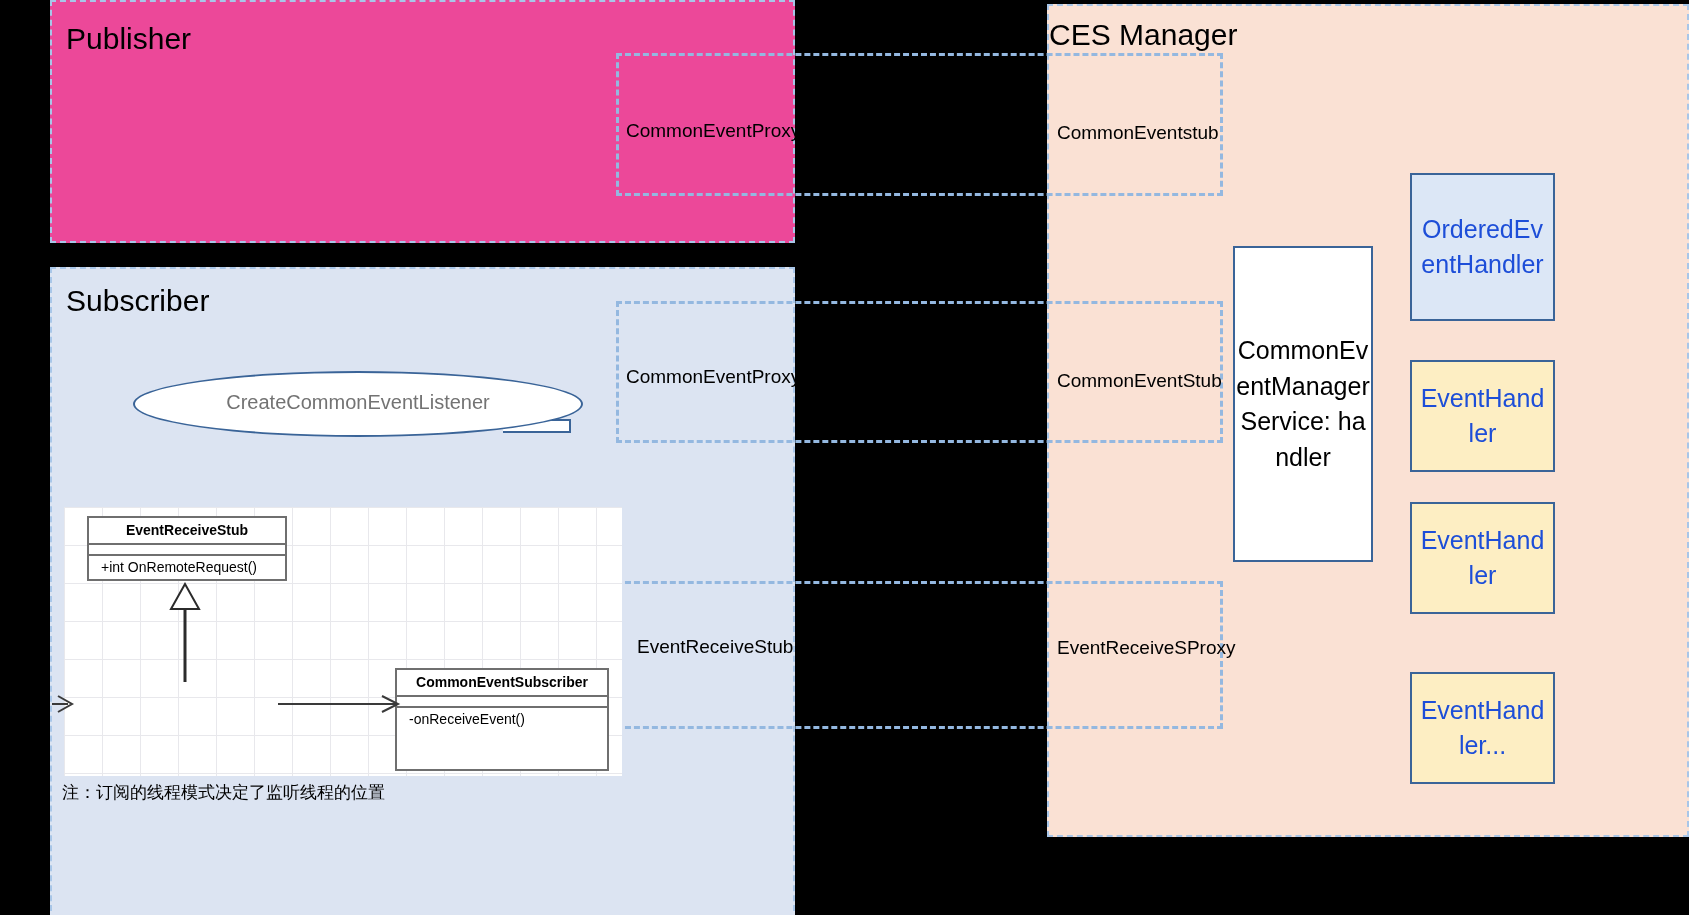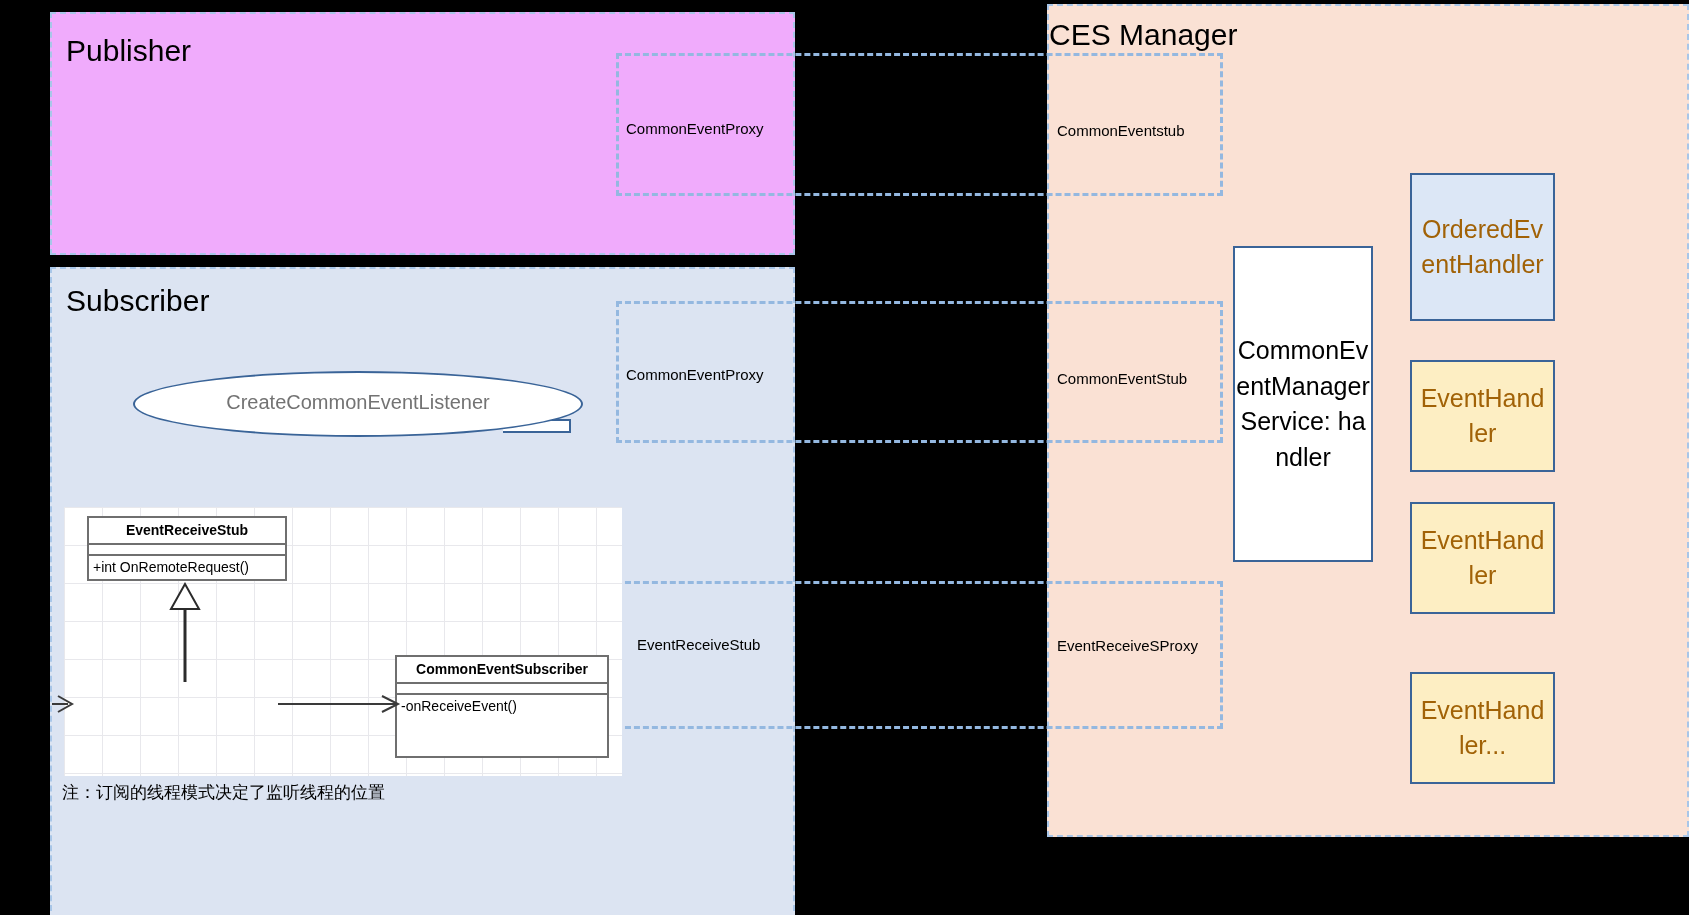--- a/index.html
+++ b/index.html
@@ -16,22 +16,22 @@
     overflow: hidden;
   }
 
   
   .panel {
     position: absolute;
     border: 2px dashed #a8c6e8;
     box-sizing: border-box;
   }
   .panel-publisher {
-    left: 50px; top: 12px; width: 745px; height: 243px;
-    background: #f0abfc;
+    left: 50px; top: 0; width: 745px; height: 243px;
+    background: #ec4899;
   }
   .panel-subscriber {
     left: 50px; top: 267px; width: 745px; height: 684px;
     background: #dce4f2;
   }
   .panel-ces {
     left: 1047px; top: 4px; width: 642px; height: 833px;
     background: #fae1d4;
   }
   .panel-title {
@@ -47,21 +47,21 @@
 
   
   .iface-strip {
     position: absolute;
     border: 3px dashed #94b8e0;
     box-sizing: border-box;
     background: transparent;
   }
   .iface-label {
     position: absolute;
-    font-size: 15px;
+    font-size: 19px;
     color: #000;
     white-space: nowrap;
   }
 
   
   .strip-top   { left: 616px; top: 53px; width: 607px; height: 143px; }
   .lbl-top-proxy { left: 626px; top: 120px; }
   .lbl-top-stub  { left: 1057px; top: 122px; }
 
   
@@ -121,30 +121,30 @@
     color: #000;
   }
   .uml-name {
     text-align: center;
     font-weight: bold;
     padding: 4px 0 5px;
     border-bottom: 2px solid #6f6f6f;
     white-space: nowrap;
   }
   .uml-sec {
-    padding: 2px 4px;
+    padding: 2px 12px;
     border-bottom: 2px solid #6f6f6f;
   }
   .uml-sec:last-child { border-bottom: none; }
   .uml-sec.empty { height: 9px; padding: 0; }
   .uml-row { line-height: 1.35; white-space: nowrap; }
 
   .cls-stub { left: 23px; top: 9px; width: 200px; }
   .cls-listener { left: 18px; top: 143px; width: 203px; }
-  .cls-subscriber { left: 331px; top: 148px; width: 214px; }
+  .cls-subscriber { left: 331px; top: 161px; width: 214px; }
   .tri-svg { position: absolute; left: 166px; top: 582px; }
 
   
   .assoc-svg { position: absolute; left: 278px; top: 694px; }
   
   .incoming-svg { position: absolute; left: 52px; top: 694px; }
 
   
   .note {
     position: absolute;
@@ -180,21 +180,21 @@
     left: 1410px;
     width: 145px;
     border: 2px solid #3a6498;
     box-sizing: border-box;
     display: flex;
     align-items: center;
     justify-content: center;
   }
   .handler-label {
     font-size: 25px;
-    color: #a16207;
+    color: #1d4ed8;
     text-align: center;
     line-height: 1.42;
     width: 100%;
     word-break: break-all;
     padding: 0 8px;
     box-sizing: border-box;
   }
   .h0 { top: 173px; height: 148px; background: #dce7f6; }
   .h1 { top: 360px; height: 112px; background: #fdeec3; }
   .h2 { top: 502px; height: 112px; background: #fdeec3; }

